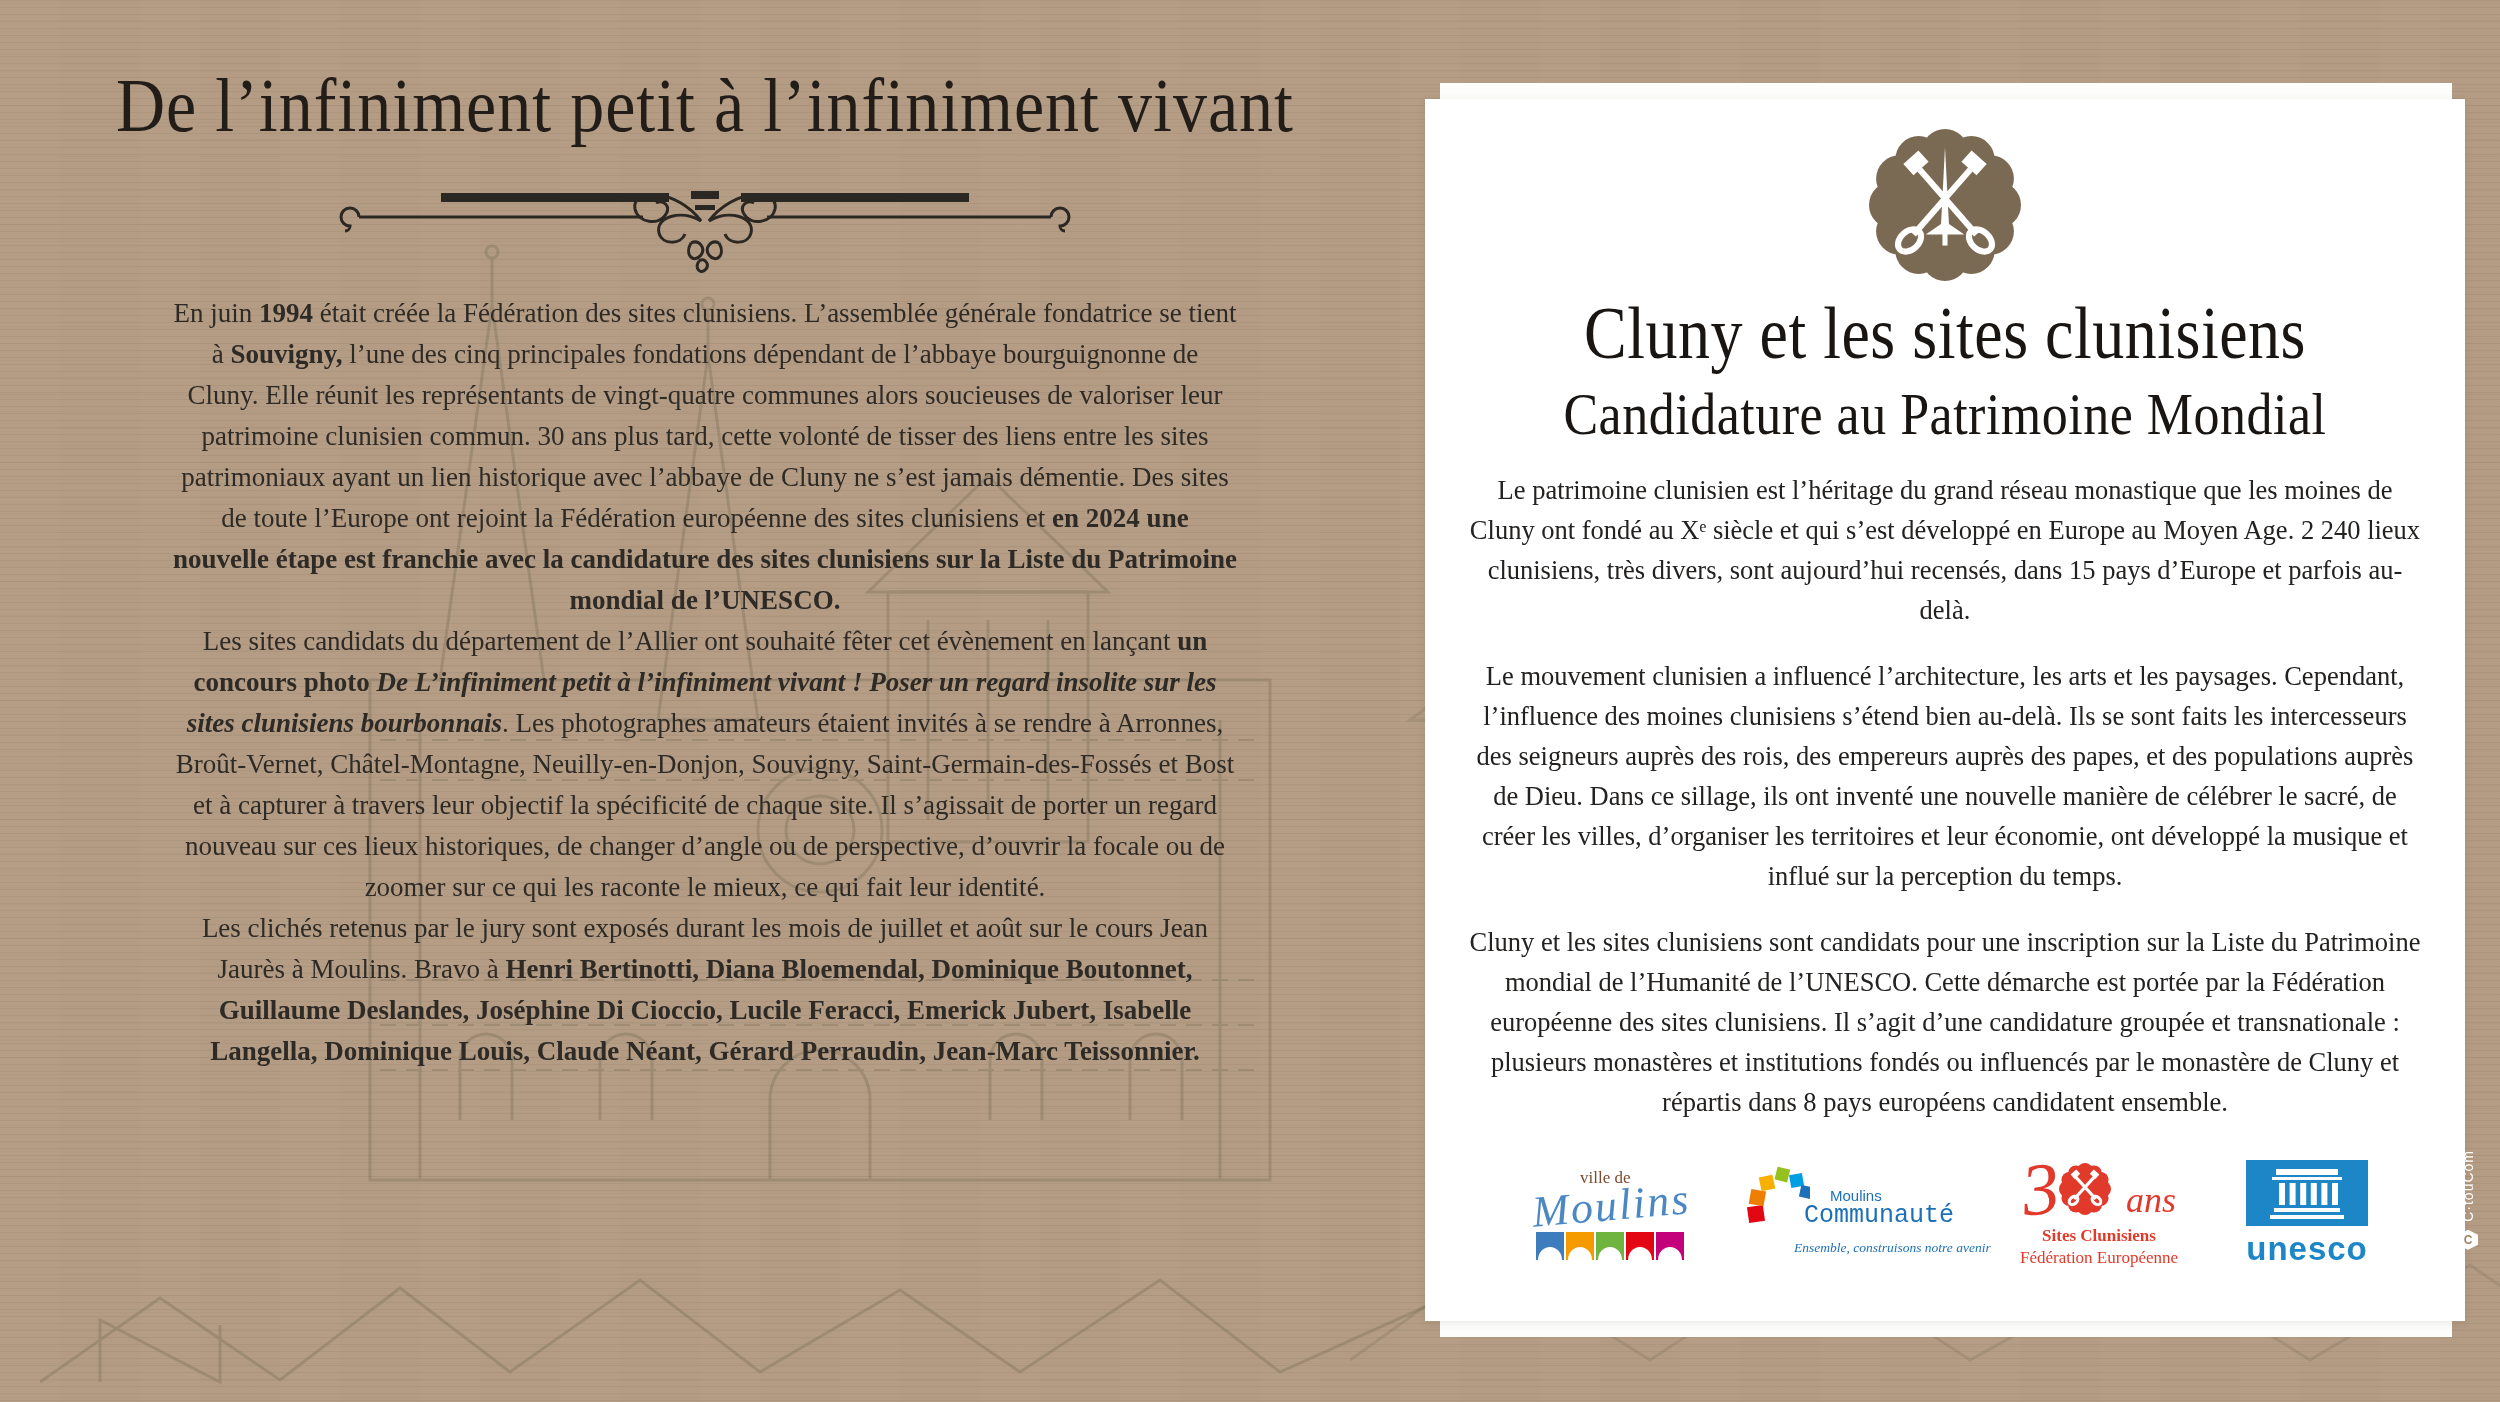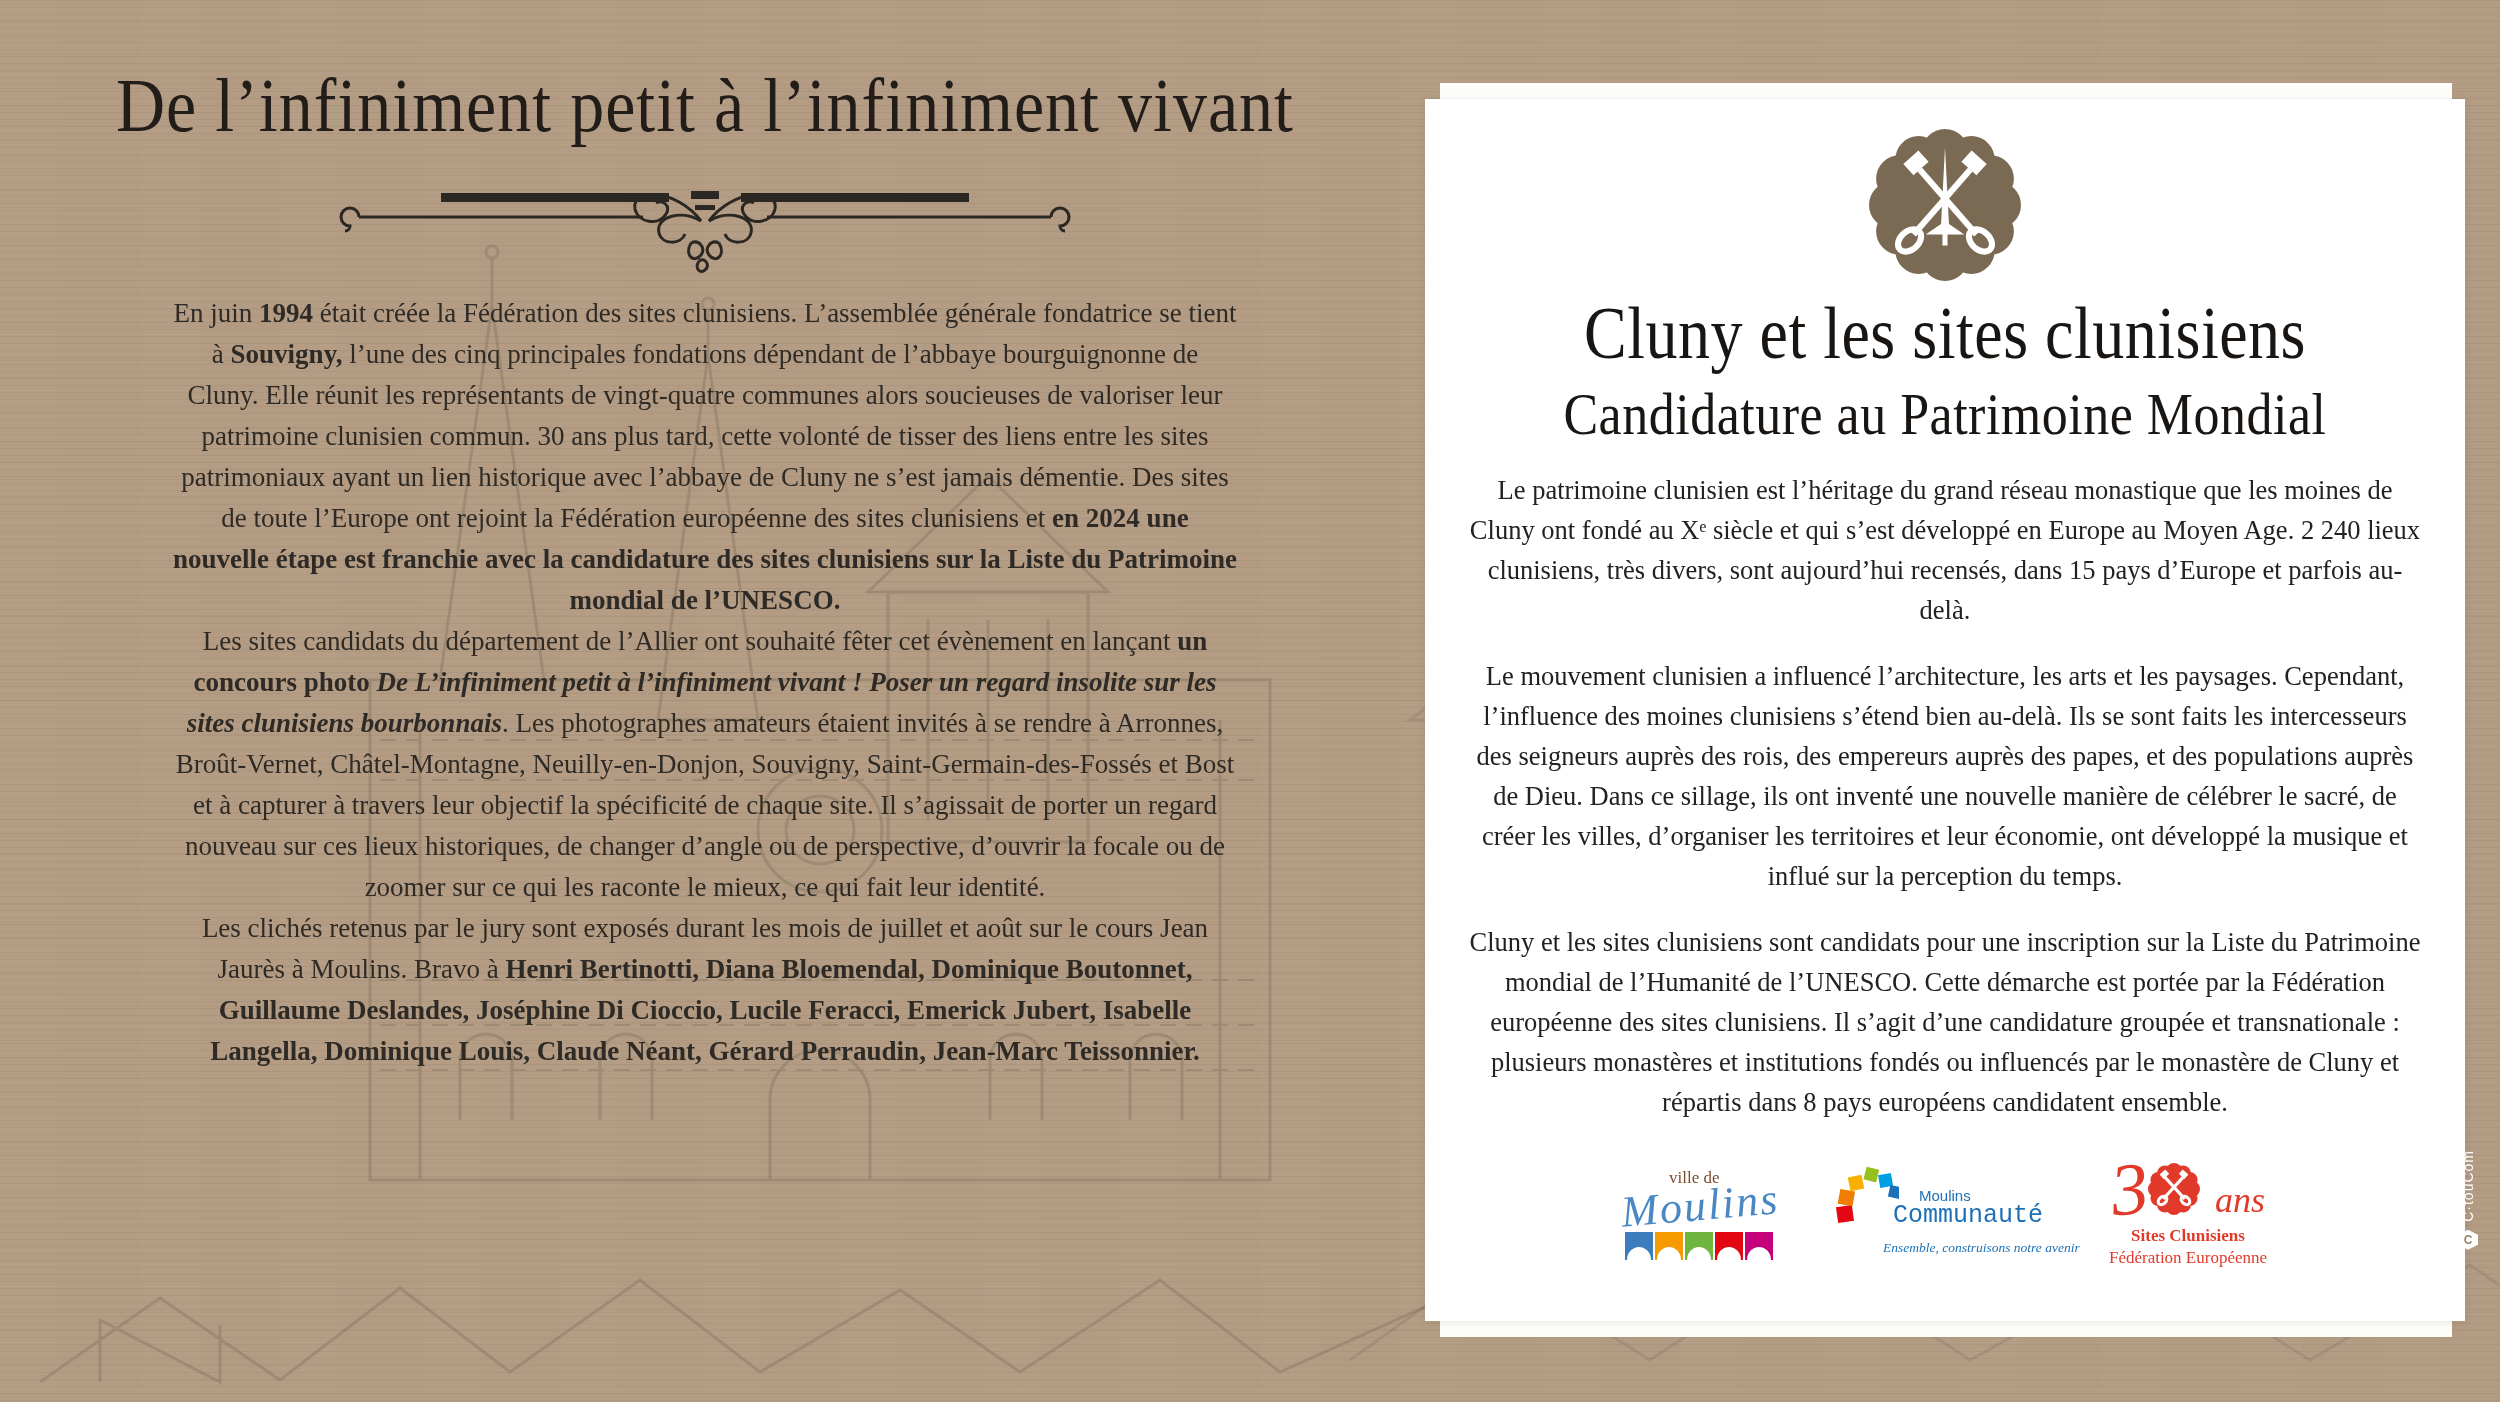--- a/index.html
+++ b/index.html
@@ -308,20 +308,38 @@
               <rect x="92" y="24" width="22" height="17" transform="rotate(42 103 32)"></rect>
               <rect x="36" y="24" width="22" height="17" transform="rotate(-42 47 32)"></rect>
             </g>
           </svg>
           <span class="l30-ans">ans</span>
         </div>
         <div class="l30-line1">Sites Clunisiens</div>
         <div class="l30-line2">Fédération Européenne</div>
       </div>
 
+      <div class="logo logo-unesco">
+        <svg width="122" height="66" viewBox="0 0 122 66">
+          <rect x="0" y="0" width="122" height="66" fill="#1d86c6"></rect>
+          <g fill="#ffffff">
+            <rect x="30" y="9" width="62" height="6"></rect>
+            <rect x="26" y="17" width="70" height="3"></rect>
+            <rect x="33" y="23" width="6" height="22"></rect>
+              <rect x="43.6" y="23" width="6" height="22"></rect>
+            <rect x="54.2" y="23" width="6" height="22"></rect>
+              <rect x="64.8" y="23" width="6" height="22"></rect>
+            <rect x="75.4" y="23" width="6" height="22"></rect>
+              <rect x="86" y="23" width="6" height="22"></rect>
+            <rect x="28" y="48" width="66" height="4"></rect>
+            <rect x="24" y="55" width="74" height="4"></rect>
+          </g>
+        </svg>
+        <div class="lu-word">unesco</div>
+      </div>
 
     </div>
   </div>
 
   <div class="credit">
     <span class="credit-text">C·touCom</span>
     <span class="credit-hex">C</span>
   </div>
 
 </div>

